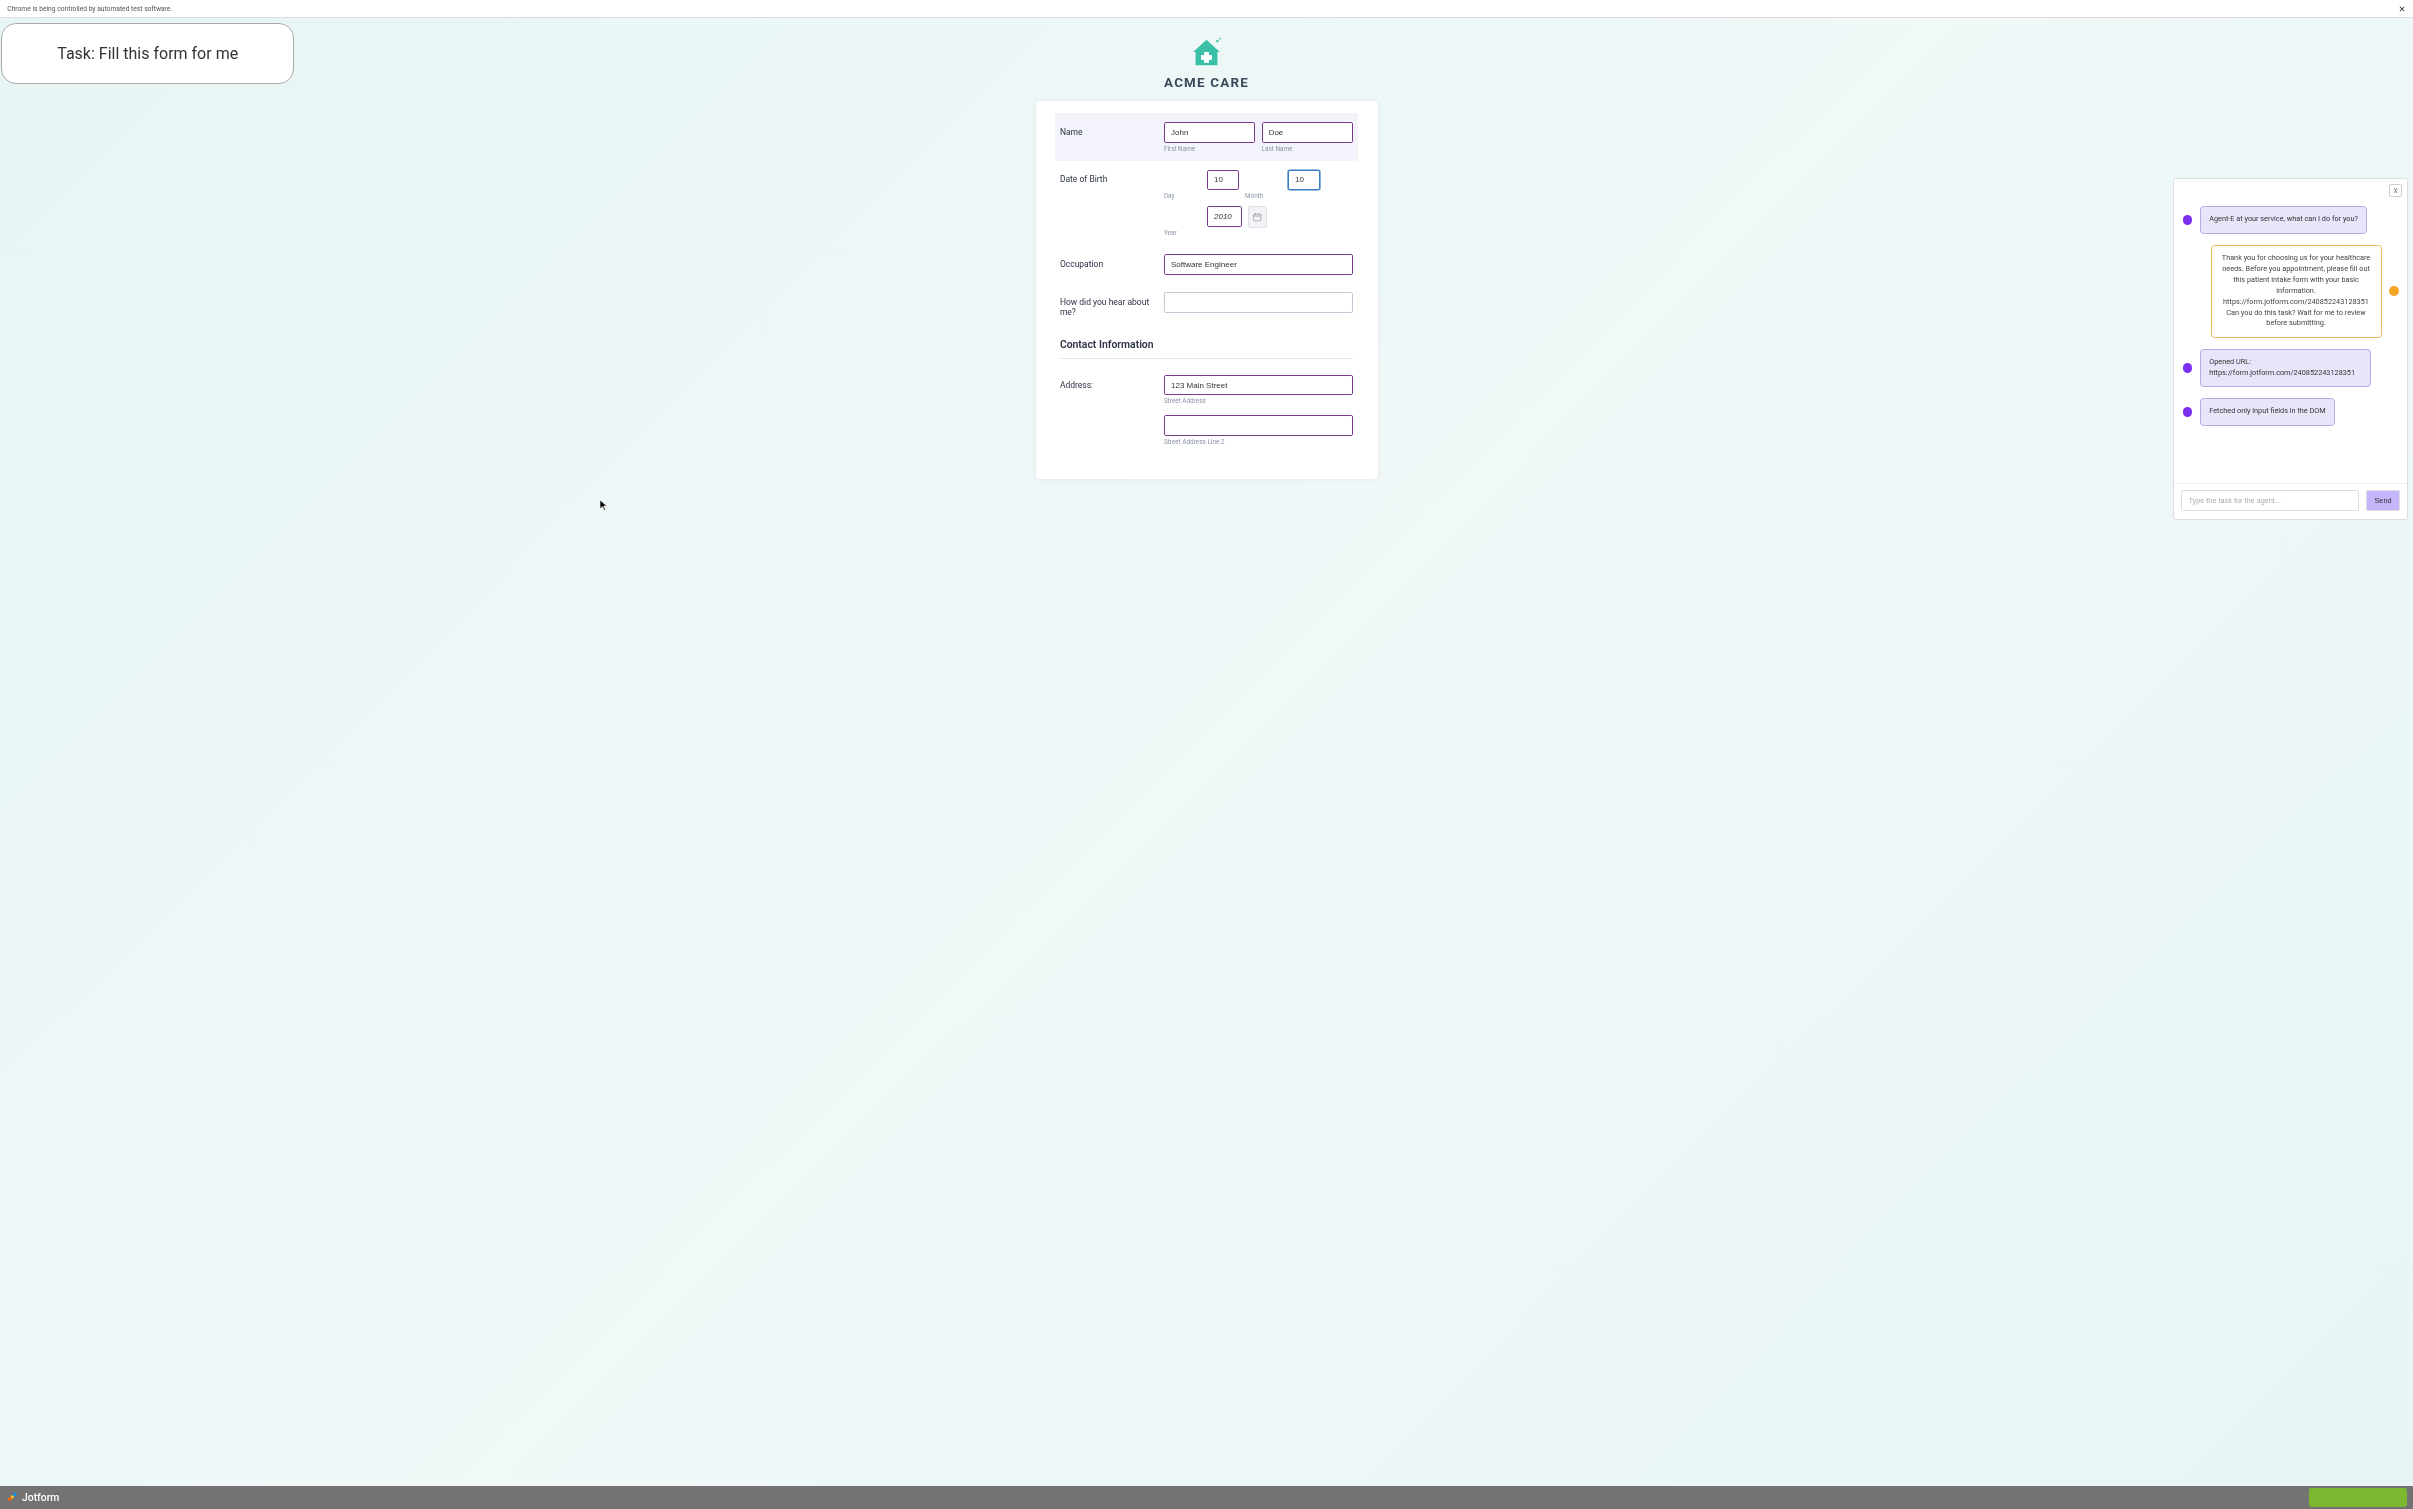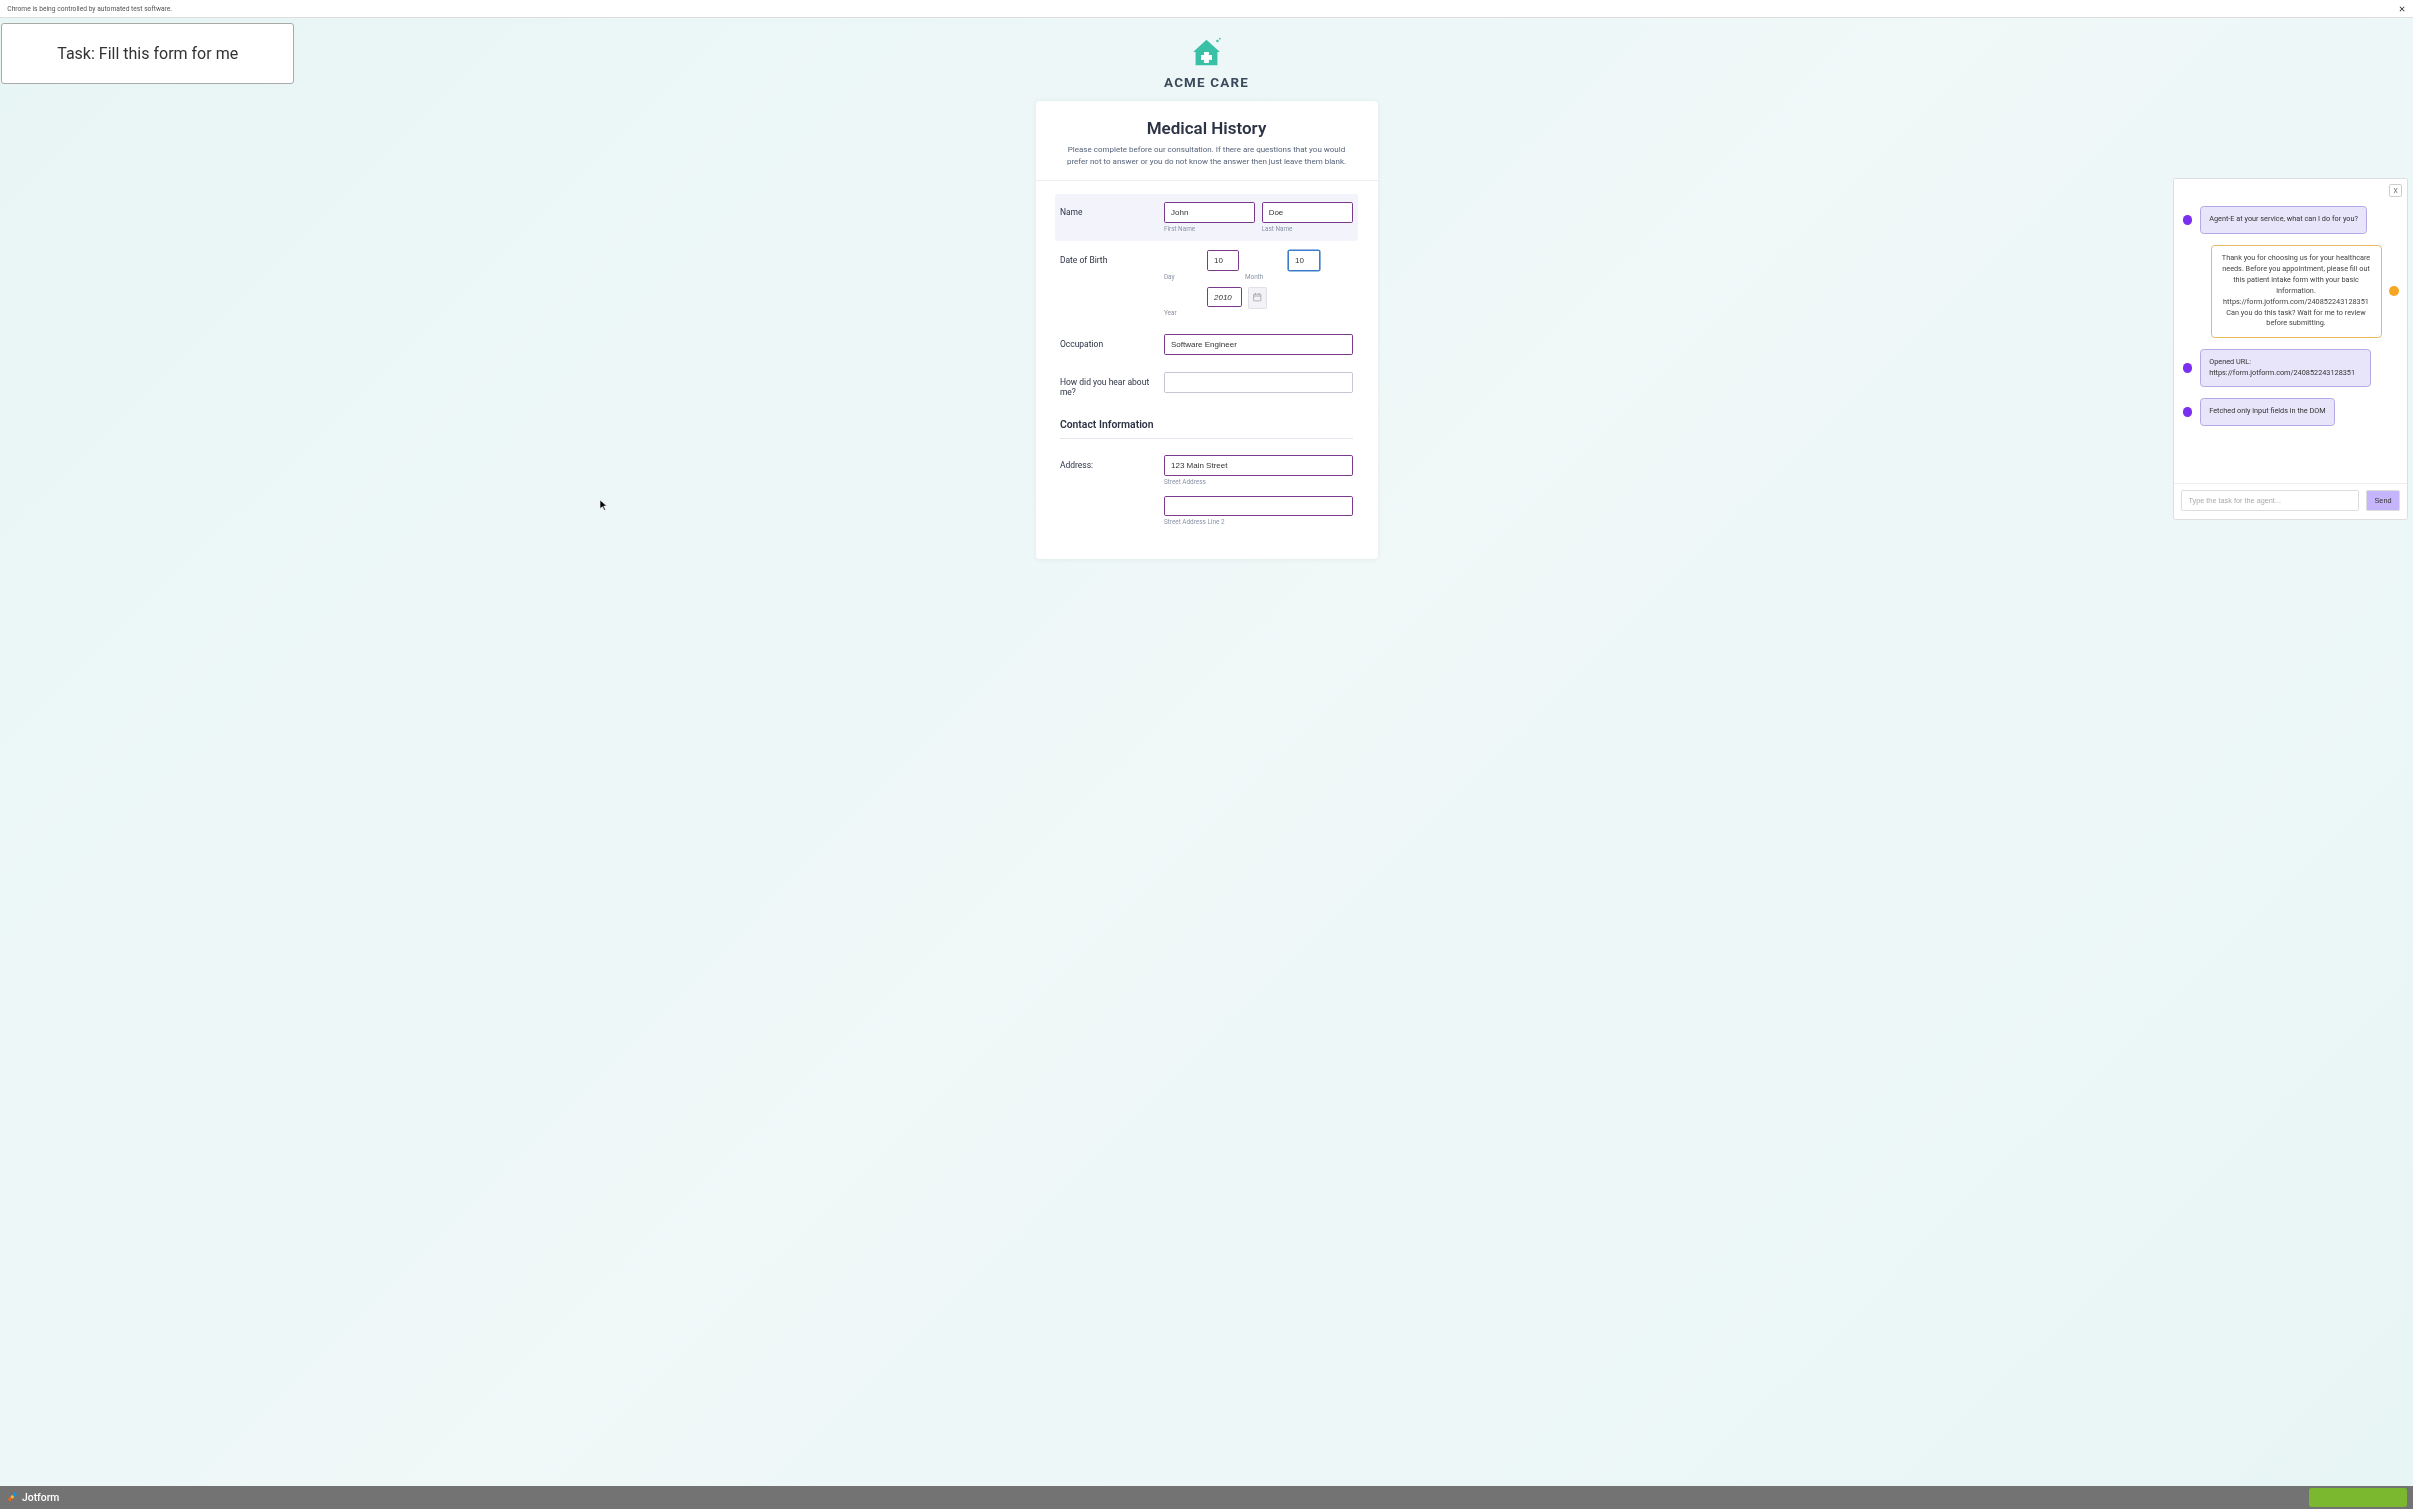--- a/index.html
+++ b/index.html
@@ -25,21 +25,21 @@
   color: #333;
 }
 .task-overlay {
   position: absolute;
   top: 23px;
   left: 1.2px;
   width: 293px;
   height: 61px;
   background: #fff;
   border: 0.6px solid #aaa;
-  border-radius: 3px;
+  border-radius: 15px;
   display: flex;
   align-items: center;
   justify-content: center;
   font-size: 16px;
   color: #333;
   z-index: 5;
 }
 .page-content {
   position: relative;
   height: calc(100vh - 18.3px);
@@ -279,24 +279,20 @@
       <path d="M30 8 L52 28 L48 28 L48 50 L12 50 L12 28 L8 28 Z" fill="#3bc0a8"></path>
       <rect x="26" y="28" width="8" height="18" fill="#fff"></rect>
       <rect x="21" y="33" width="18" height="8" fill="#fff"></rect>
       <circle cx="48" cy="10" r="2" fill="#3bc0a8"></circle>
       <circle cx="52" cy="6" r="1.4" fill="#3bc0a8"></circle>
     </svg>
     <div class="brand-name">ACME CARE</div>
   </div>
 
   <div class="form-card">
-    <div class="form-header">
-      <div class="form-title">Medical History</div>
-      <div class="form-desc">Please complete before our consultation. If there are questions that you would prefer not to answer or you do not know the answer then just leave them blank.</div>
-    </div>
 
     <div class="form-body">
 
       <div class="form-row highlighted">
         <div class="row-label">Name</div>
         <div class="row-inputs">
           <div class="input-group flex1">
             <input type="text" class="filled" value="John" style="">
             <span class="sub-label">First Name</span>
           </div>

